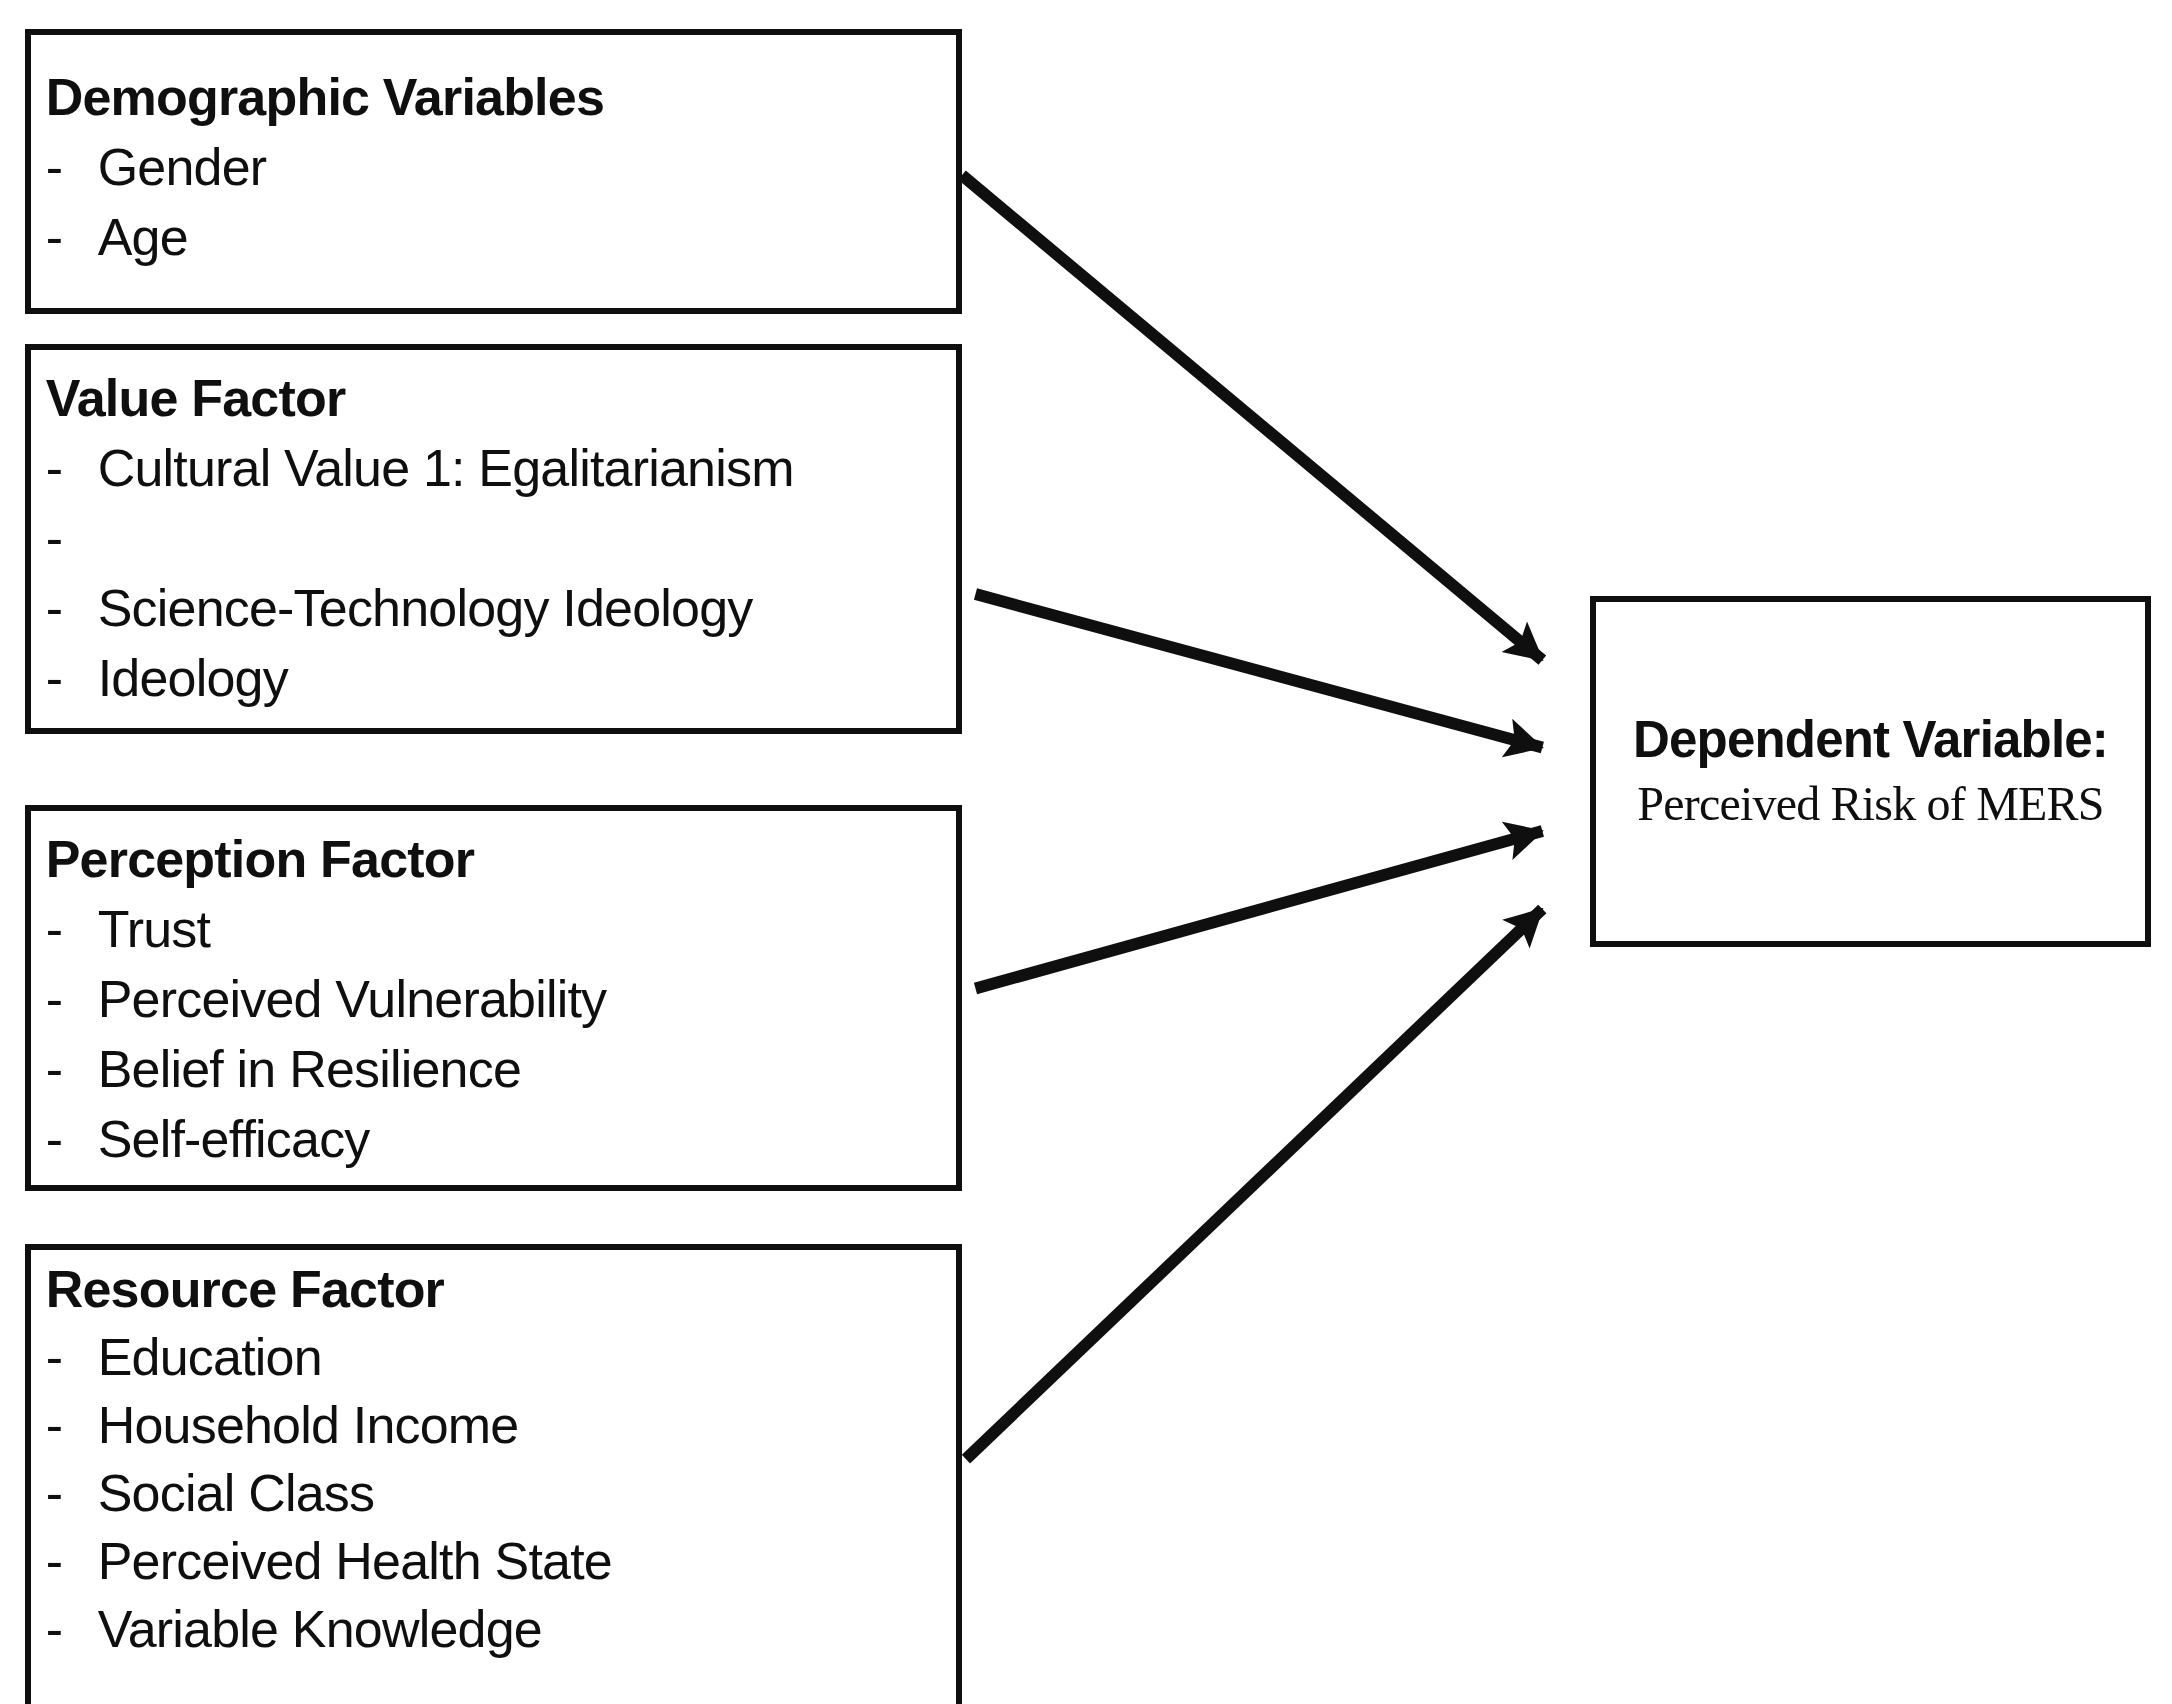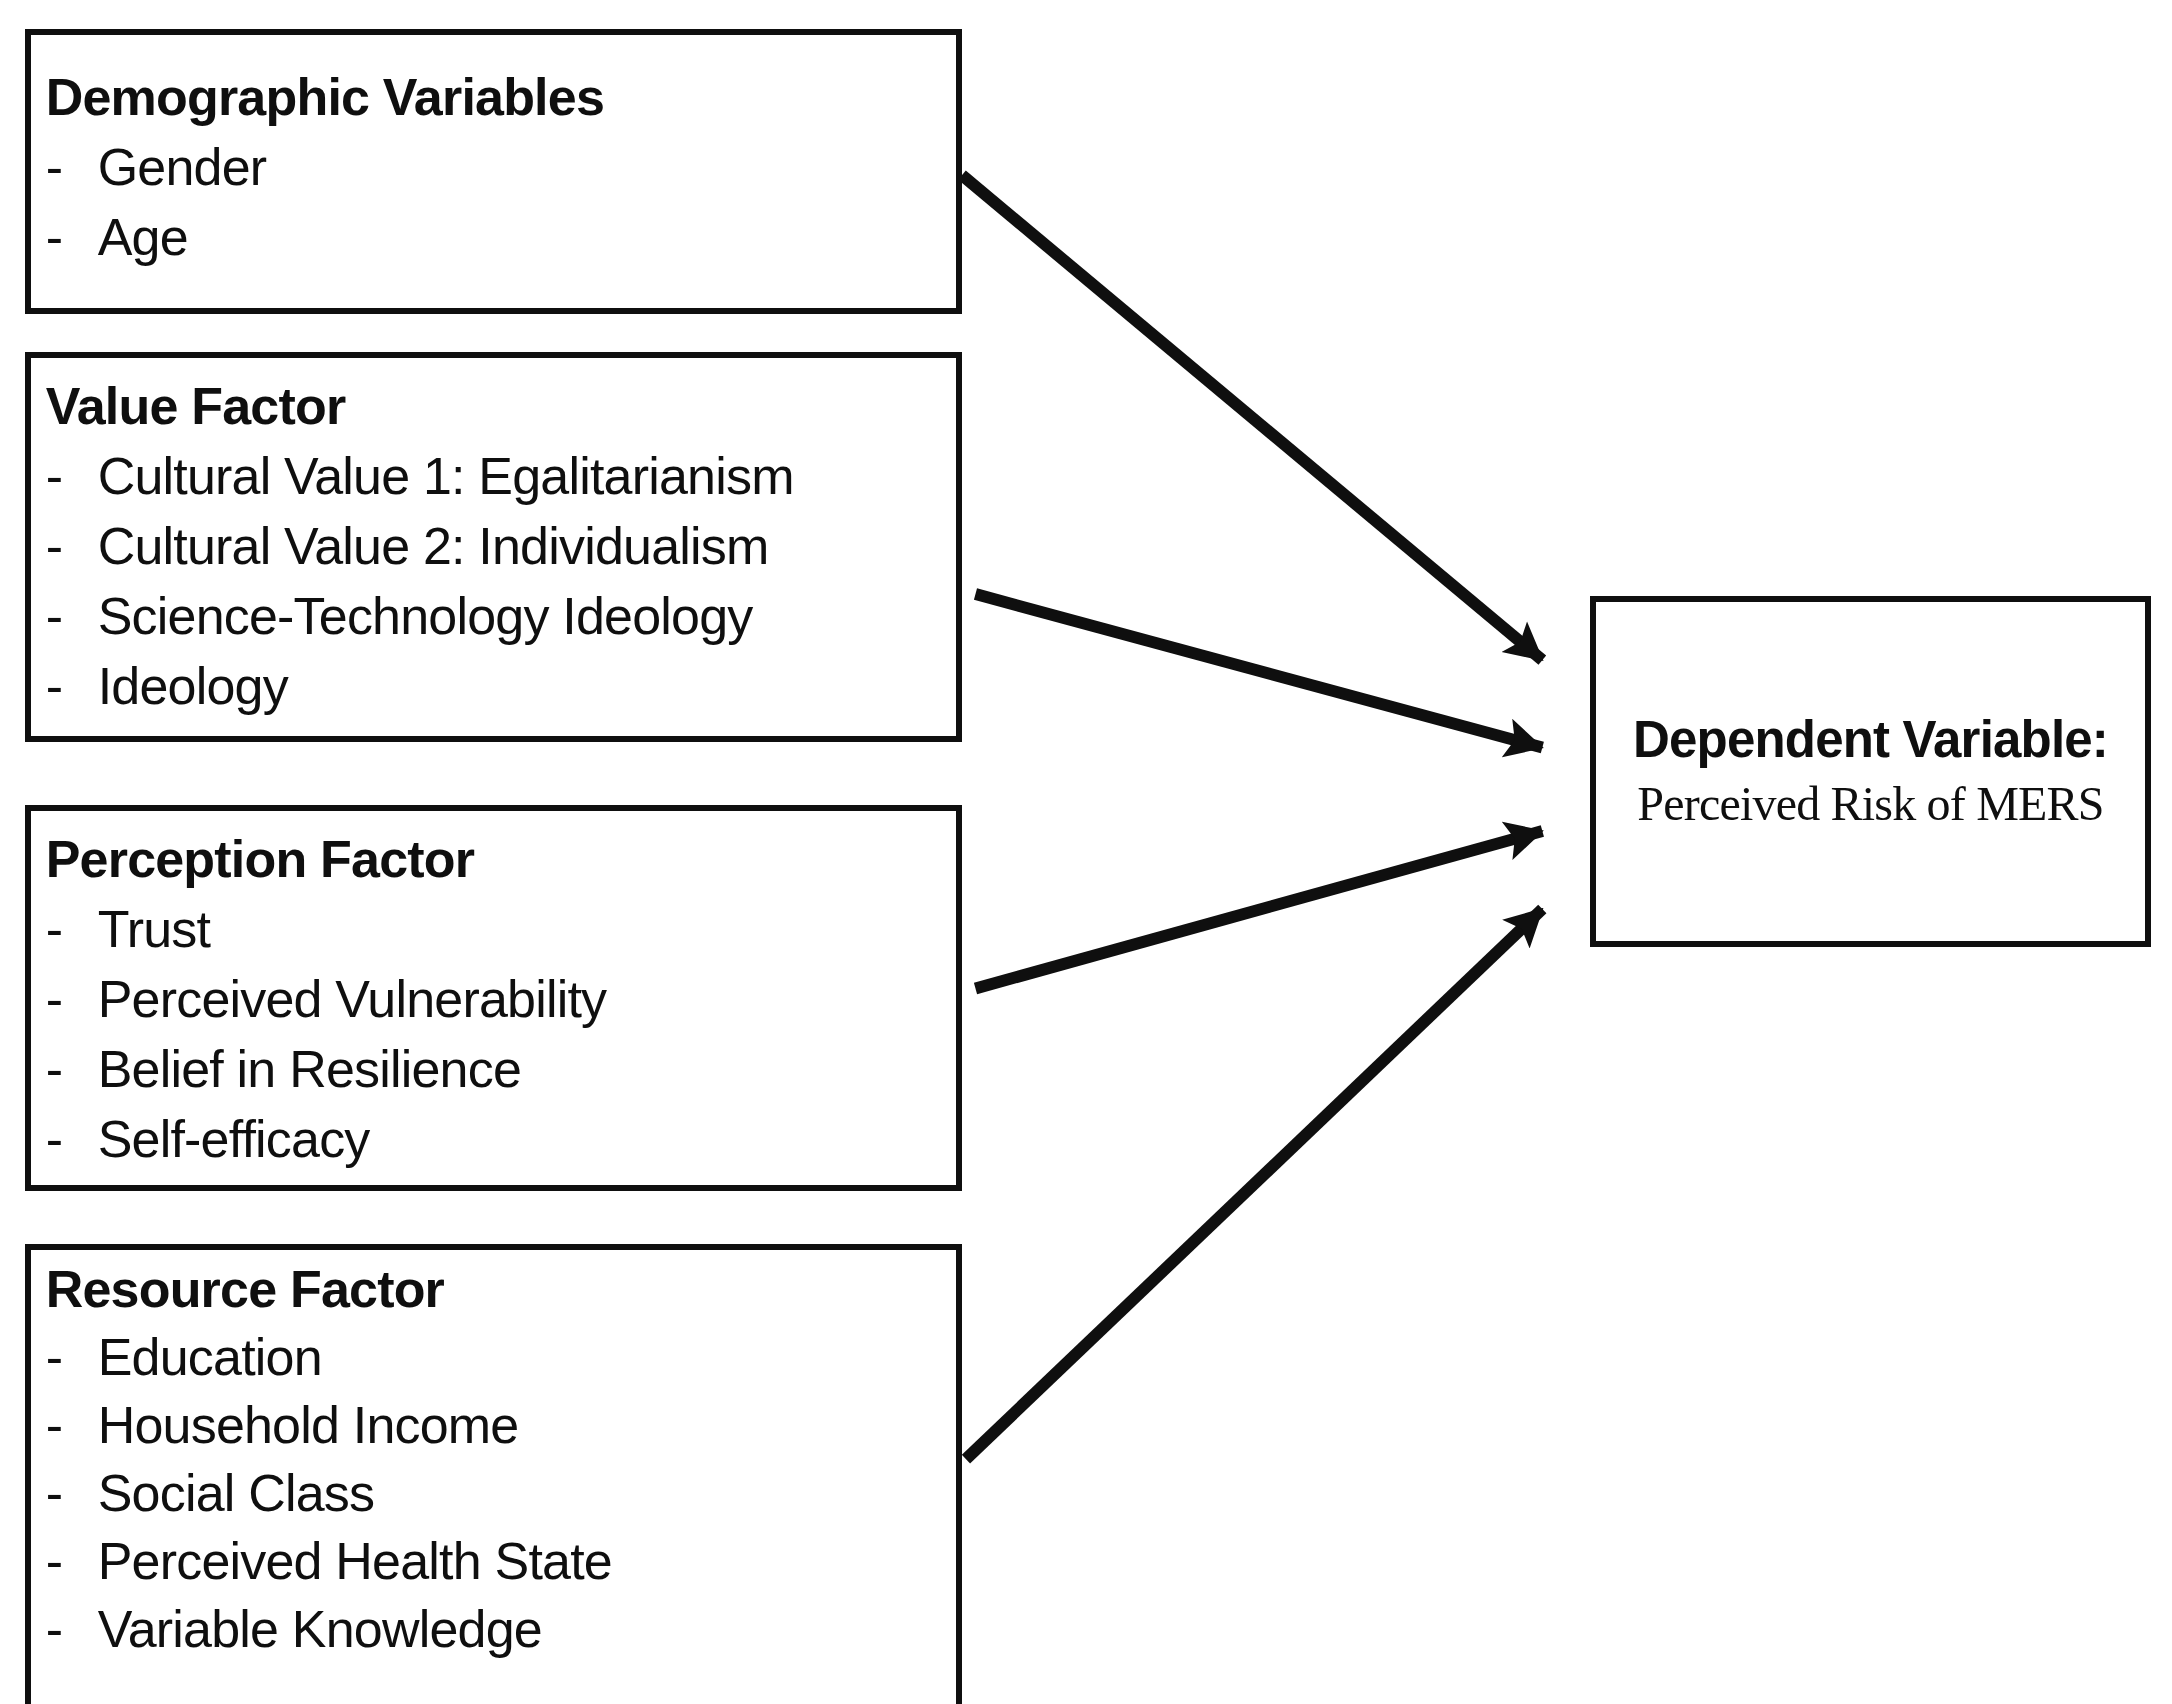--- a/index.html
+++ b/index.html
@@ -27,21 +27,21 @@
     position: absolute;
     left: 25.4px;
     width: 937px;
     border: 6.4px solid #0f0f0f;
     background: #ffffff;
     box-sizing: border-box;
     padding-left: 14.3px;
     padding-right: 20px;
   }
   #box-demographic { top: 29px;  height: 285px; padding-top: 27px; }
-  #box-value       { top: 352px; height: 390px; padding-top: 12.7px; }
+  #box-value       { top: 344px; height: 390px; padding-top: 12.7px; }
   #box-perception  { top: 805px;height: 386px; padding-top: 12.7px; }
   #box-resource    { top: 1244px;height: 516px; padding-top: 4.8px; }
 
   .btitle {
     font-size: 52px;
     font-weight: 700;
     line-height: 70px;
     letter-spacing: -0.8px;
     white-space: nowrap;
   }
@@ -124,21 +124,20 @@
   </div>
 
   <div class="fbox" id="box-value">
     <div class="btitle">Value Factor</div>
     <div class="item">
       <span class="dash">-</span>
       <span>Cultural Value 1: Egalitarianism</span>
     </div>
     <div class="item">
       <span class="dash">-</span>
-      <span>Cultural Value 2: Individualism</span>
     </div>
     <div class="item">
       <span class="dash">-</span>
       <span>Science-Technology Ideology</span>
     </div>
     <div class="item">
       <span class="dash">-</span>
       <span>Ideology</span>
     </div>
   </div>

